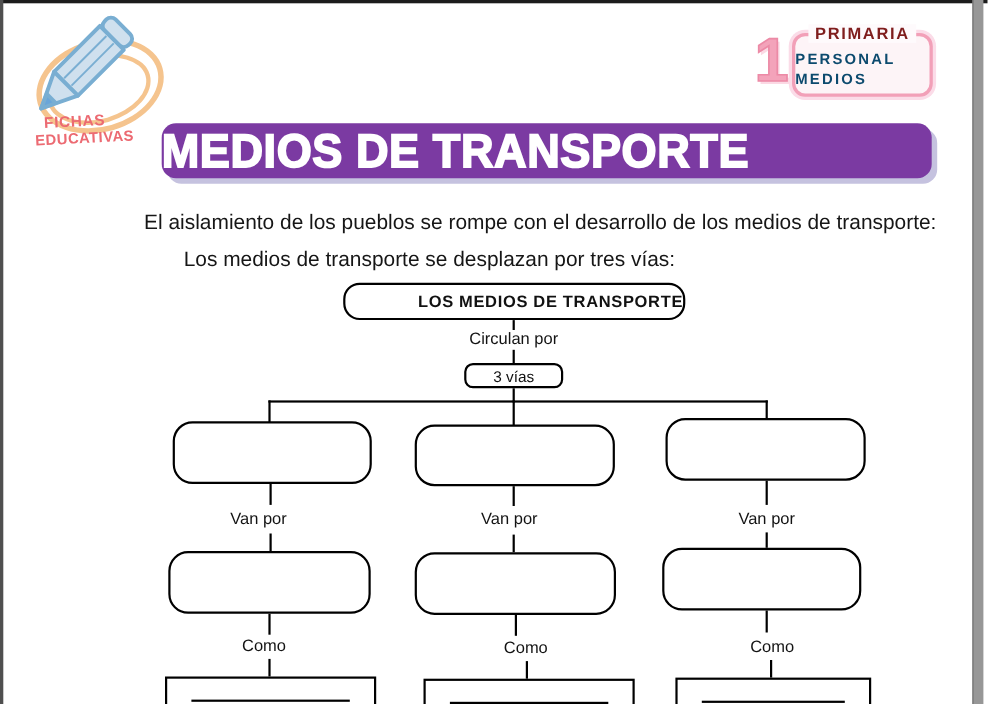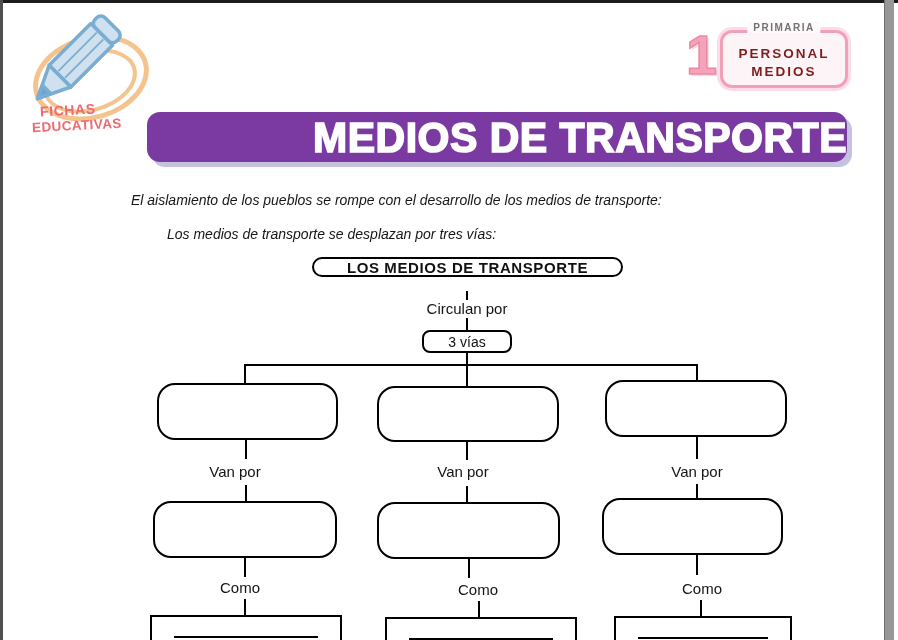--- a/index.html
+++ b/index.html
@@ -26,42 +26,42 @@
 
   
   .badge { position:absolute; left:686px; top:18px; width:180px; height:80px; }
   .badge-one { position:absolute; left:0; top:4px; font-size:56px; font-weight:bold;
                color:#f3a3ba; -webkit-text-stroke:1.5px #ec8aa6; z-index:2;
                text-shadow:2px 2px 0 #fbd9e4; }
   .badge-rect { position:absolute; left:34px; top:12px; width:128px; height:58px;
                 background:#fdf4f7; border:3px solid #f2a0b8; border-radius:12px;
                 box-shadow:0 0 0 3px #fbdce8; }
   .badge-level { position:absolute; left:50%; top:-11px; transform:translateX(-50%);
-                 background:#fefafc; padding:0 6px; font-size:10px; font-weight:bold;
-                 letter-spacing:1.5px; color:#737373; white-space:nowrap; }
-  .badge-subj { position:absolute; width:100%; text-align:center; font-size:13.5px;
-                font-weight:bold; letter-spacing:2px; color:#7f1d1d; }
+                 background:#fefafc; padding:0 6px; font-size:15px; font-weight:bold;
+                 letter-spacing:1.5px; color:#7f1d1d; white-space:nowrap; }
+  .badge-subj { position:absolute; width:100%; font-size:13.5px;
+                font-weight:bold; letter-spacing:2px; color:#0c4a6e; }
   .badge-subj.s1 { top:13px; } .badge-subj.s2 { top:31px; }
 
   
   .banner { position:absolute; left:147px; top:112px; width:700px; height:50px;
             background:#7b3aa2; border-radius:13px; box-shadow:5px 5px 0 #c5c2df;
-            display:flex; align-items:center; justify-content:flex-end; }
+            display:flex; align-items:center; justify-content:flex-start; }
   .banner-text { color:#ffffff; font-weight:bold; font-size:41px; letter-spacing:.5px;
                  -webkit-text-stroke:1.6px #ffffff; transform:scale(1,1.04); white-space:nowrap; }
 
   
-  .intro-line { position:absolute; left:131px; font-size:14px; color:#161616; white-space:nowrap;font-style:italic; }
+  .intro-line { position:absolute; left:131px; font-size:19px; color:#161616; white-space:nowrap; }
   .intro-line.p1 { top:192px; } .intro-line.p2 { top:226px;margin-left:36px; }
 
   
   .rbox { position:absolute; border:2px solid #000; border-radius:18px; background:#fff; }
-  .root-box { position:absolute; left:312px; top:257px; width:311px; height:20px;
+  .root-box { position:absolute; left:312px; top:257px; width:311px; height:34px;
               border:2px solid #000; border-radius:15px; background:#fff;
-              display:flex; align-items:center; justify-content:center; }
+              display:flex; align-items:center; justify-content:flex-end; }
   .root-box span { font-weight:bold; font-size:15px; letter-spacing:.6px; }
   .vias-box { position:absolute; left:422px; top:330px; width:90px; height:23px;
               border:2px solid #000; border-radius:8px; background:#fff;
               display:flex; align-items:center; justify-content:center; font-size:14px; }
   .sbox { position:absolute; border:2px solid #000; background:#fff; }
   .writeline { position:absolute; left:22px; right:22px; top:19px; height:2px; background:#000; }
   .vline { position:absolute; width:2px; background:#000; }
   .hline { position:absolute; height:2px; background:#000; }
   .lbl { position:absolute; width:116px; text-align:center; font-size:15px; color:#131313; background:#fff; }
 </style>

